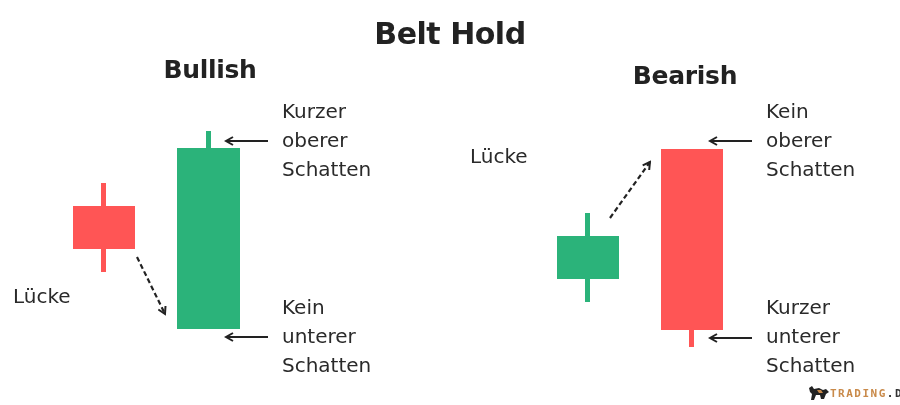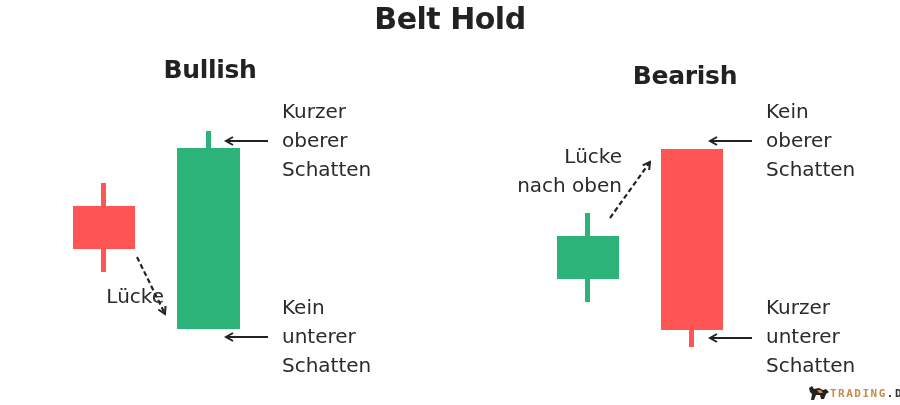--- a/index.html
+++ b/index.html
@@ -1,27 +1,27 @@
 <!DOCTYPE html>
 <html><head>
   <meta charset="utf-8">
   <style>
     html, body { margin: 0; padding: 0; background: #ffffff; }
     body { width: 900px; height: 405px; position: relative; overflow: hidden;
            font-family: "DejaVu Sans", sans-serif; color: #222222; }
     .abs { position: absolute; }
-    .title { left: 0; width: 900px; top: 0px; text-align: center;
+    .title { left: 0; width: 900px; top: 15px; text-align: center;
              font-family: "DejaVu Sans", sans-serif; font-weight: bold;
              font-size: 30px; line-height: 38px; color: #222222; letter-spacing: -0.5px; }
     .subtitle { font-family: "DejaVu Sans", sans-serif; font-weight: bold;
                 font-size: 25px; line-height: 32px; color: #222222; text-align: center; letter-spacing: -0.3px; }
     .label { font-family: "DejaVu Sans", sans-serif; font-size: 20px; line-height: 29px;
              color: #2a2a2a; white-space: nowrap; }
     .label div { height: 29px; }
-    .right { text-align: right; }
+    .right { text-align: left; }
     .rect { position: absolute; }
     svg.overlay { position: absolute; left: 0; top: 0; width: 900px; height: 405px; pointer-events: none; }
     .logo { position: absolute; left: 808px; top: 384px; height: 18px; display: flex; align-items: center; }
     .logo-text { font-family: "DejaVu Sans Mono", monospace; font-weight: bold; font-size: 11px;
                  letter-spacing: 1.5px; color: #c98a4a; }
     .logo-text .de { color: #333333; }
   </style>
 </head>
 <body>
 
@@ -87,21 +87,20 @@
   <div>oberer</div>
   <div>Schatten</div>
 </div>
 <div class="abs label" style="left:766px; top:293px;">
   <div>Kurzer</div>
   <div>unterer</div>
   <div>Schatten</div>
 </div>
 <div class="abs label right" style="left:470px; width:152px; top:142px;">
   <div>Lücke</div>
-  <div>nach oben</div>
 </div>
 
 <div class="logo">
   <svg width="22" height="16" viewBox="0 0 22 16">
     <path d="M1,3 L4,1 L6,4 L11,3 L15,5 L18,4 L21,7 L18,9 L16,14 L13,14 L12,10 L8,10 L6,15 L3,15 L4,9 L2,7 Z" fill="#222222"></path>
     <path d="M9,5 L13,5 L15,8 L11,8 Z" fill="#c98a4a"></path>
   </svg>
   <span class="logo-text"><span>TRADING</span><span class="de">.DE</span></span>
 </div>
 

